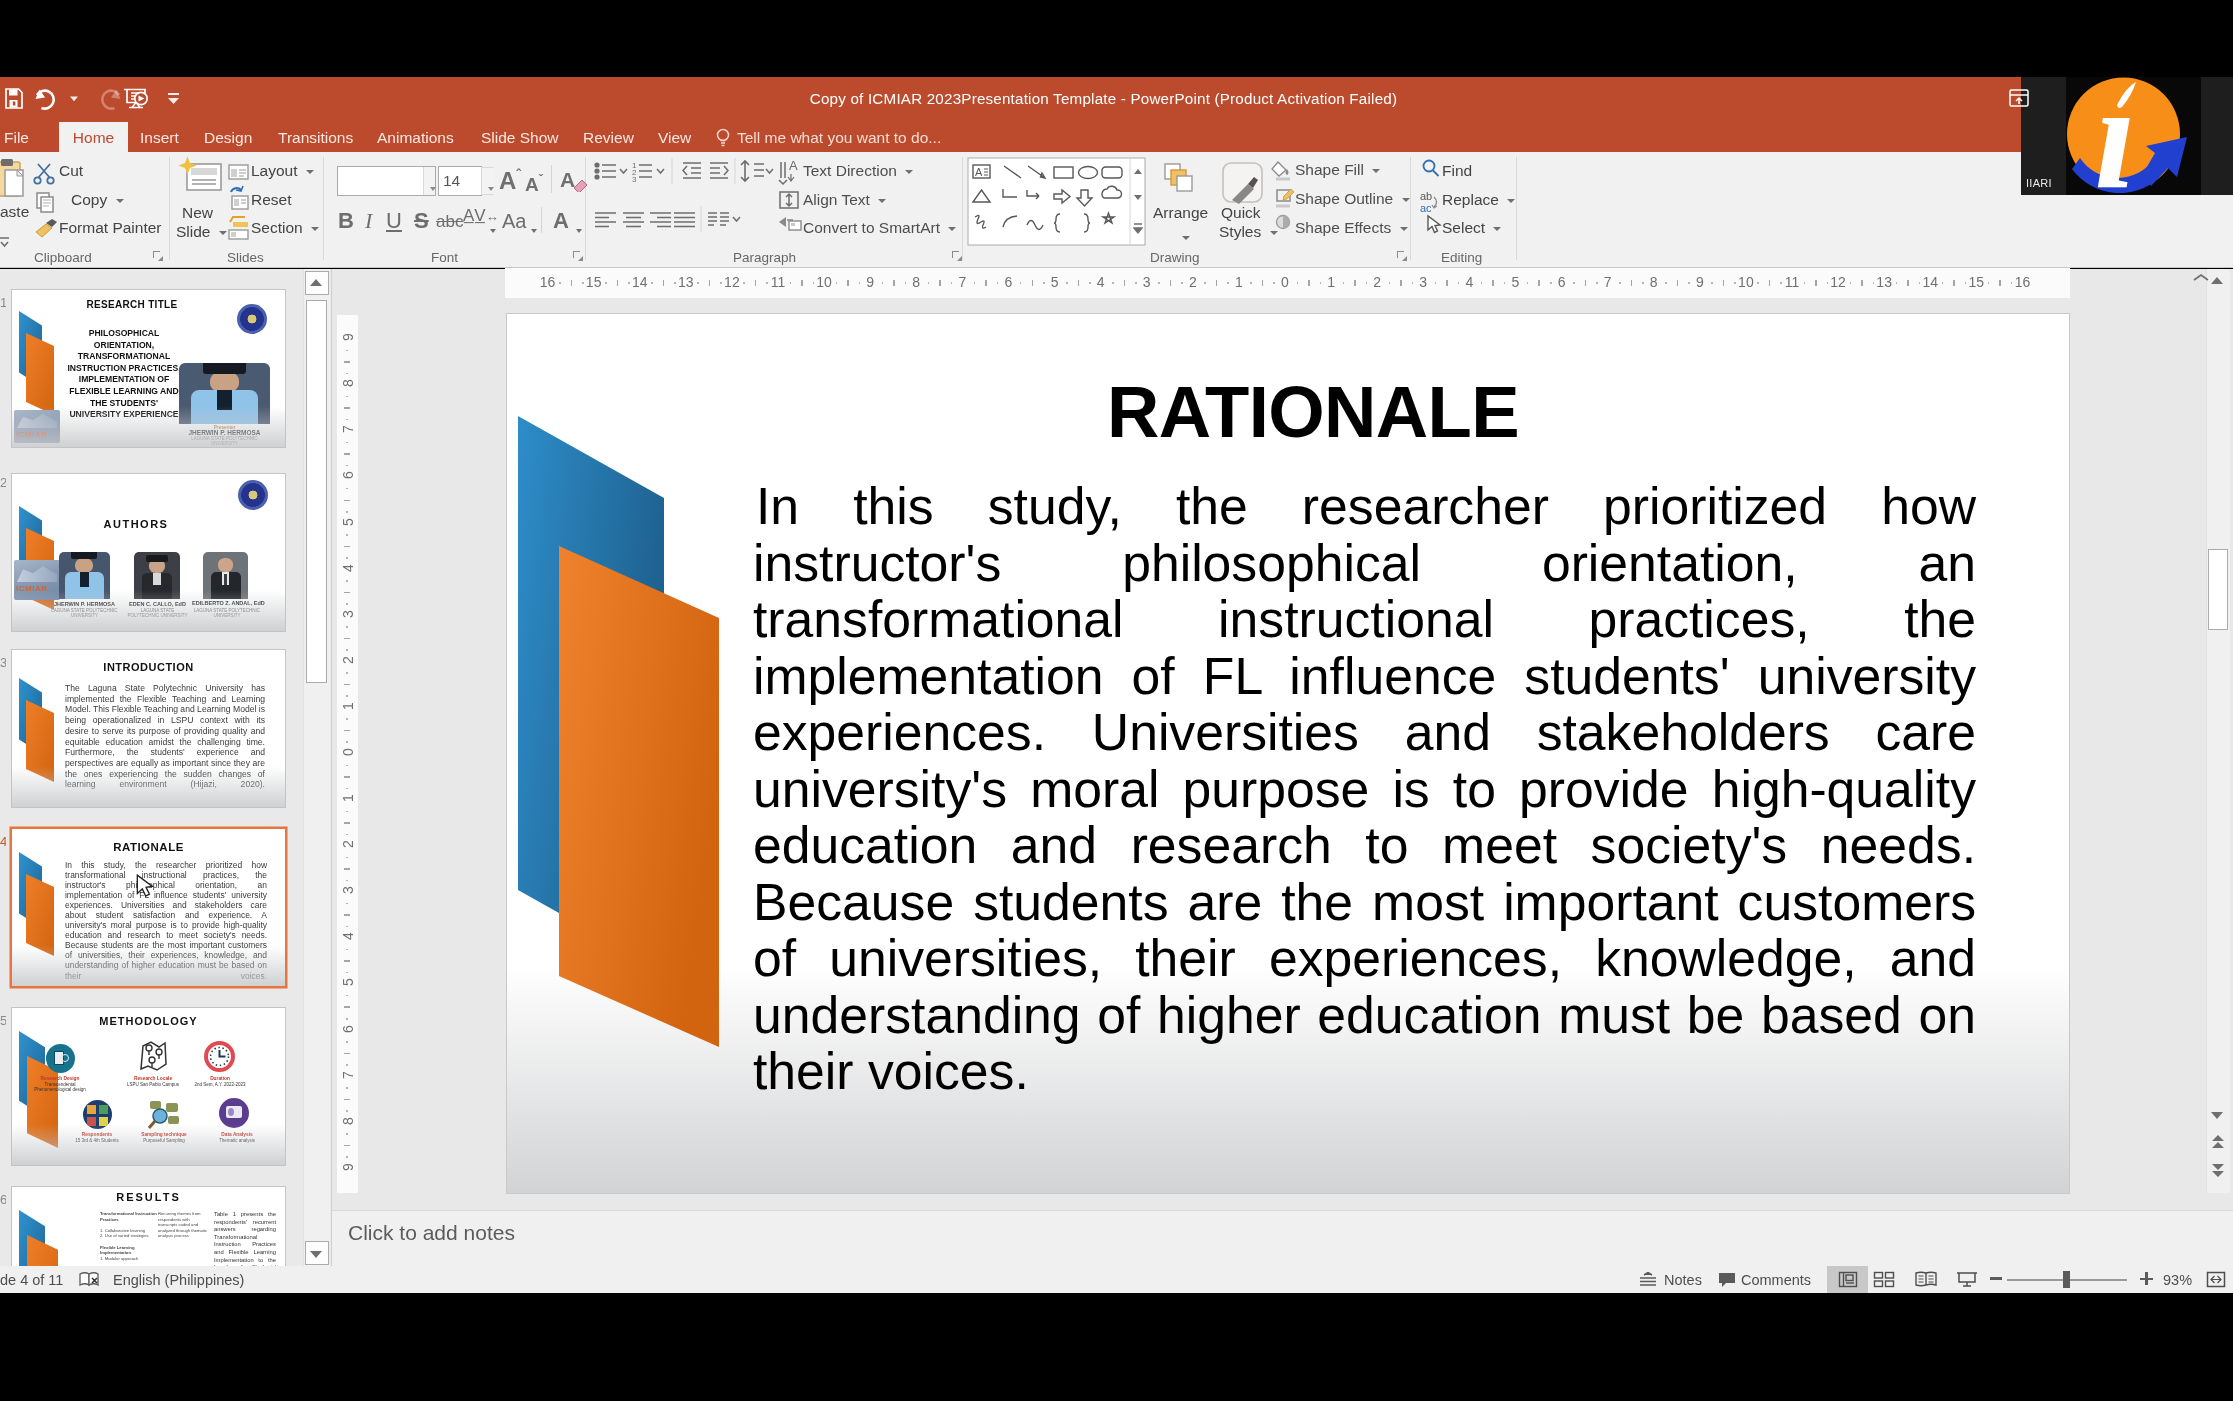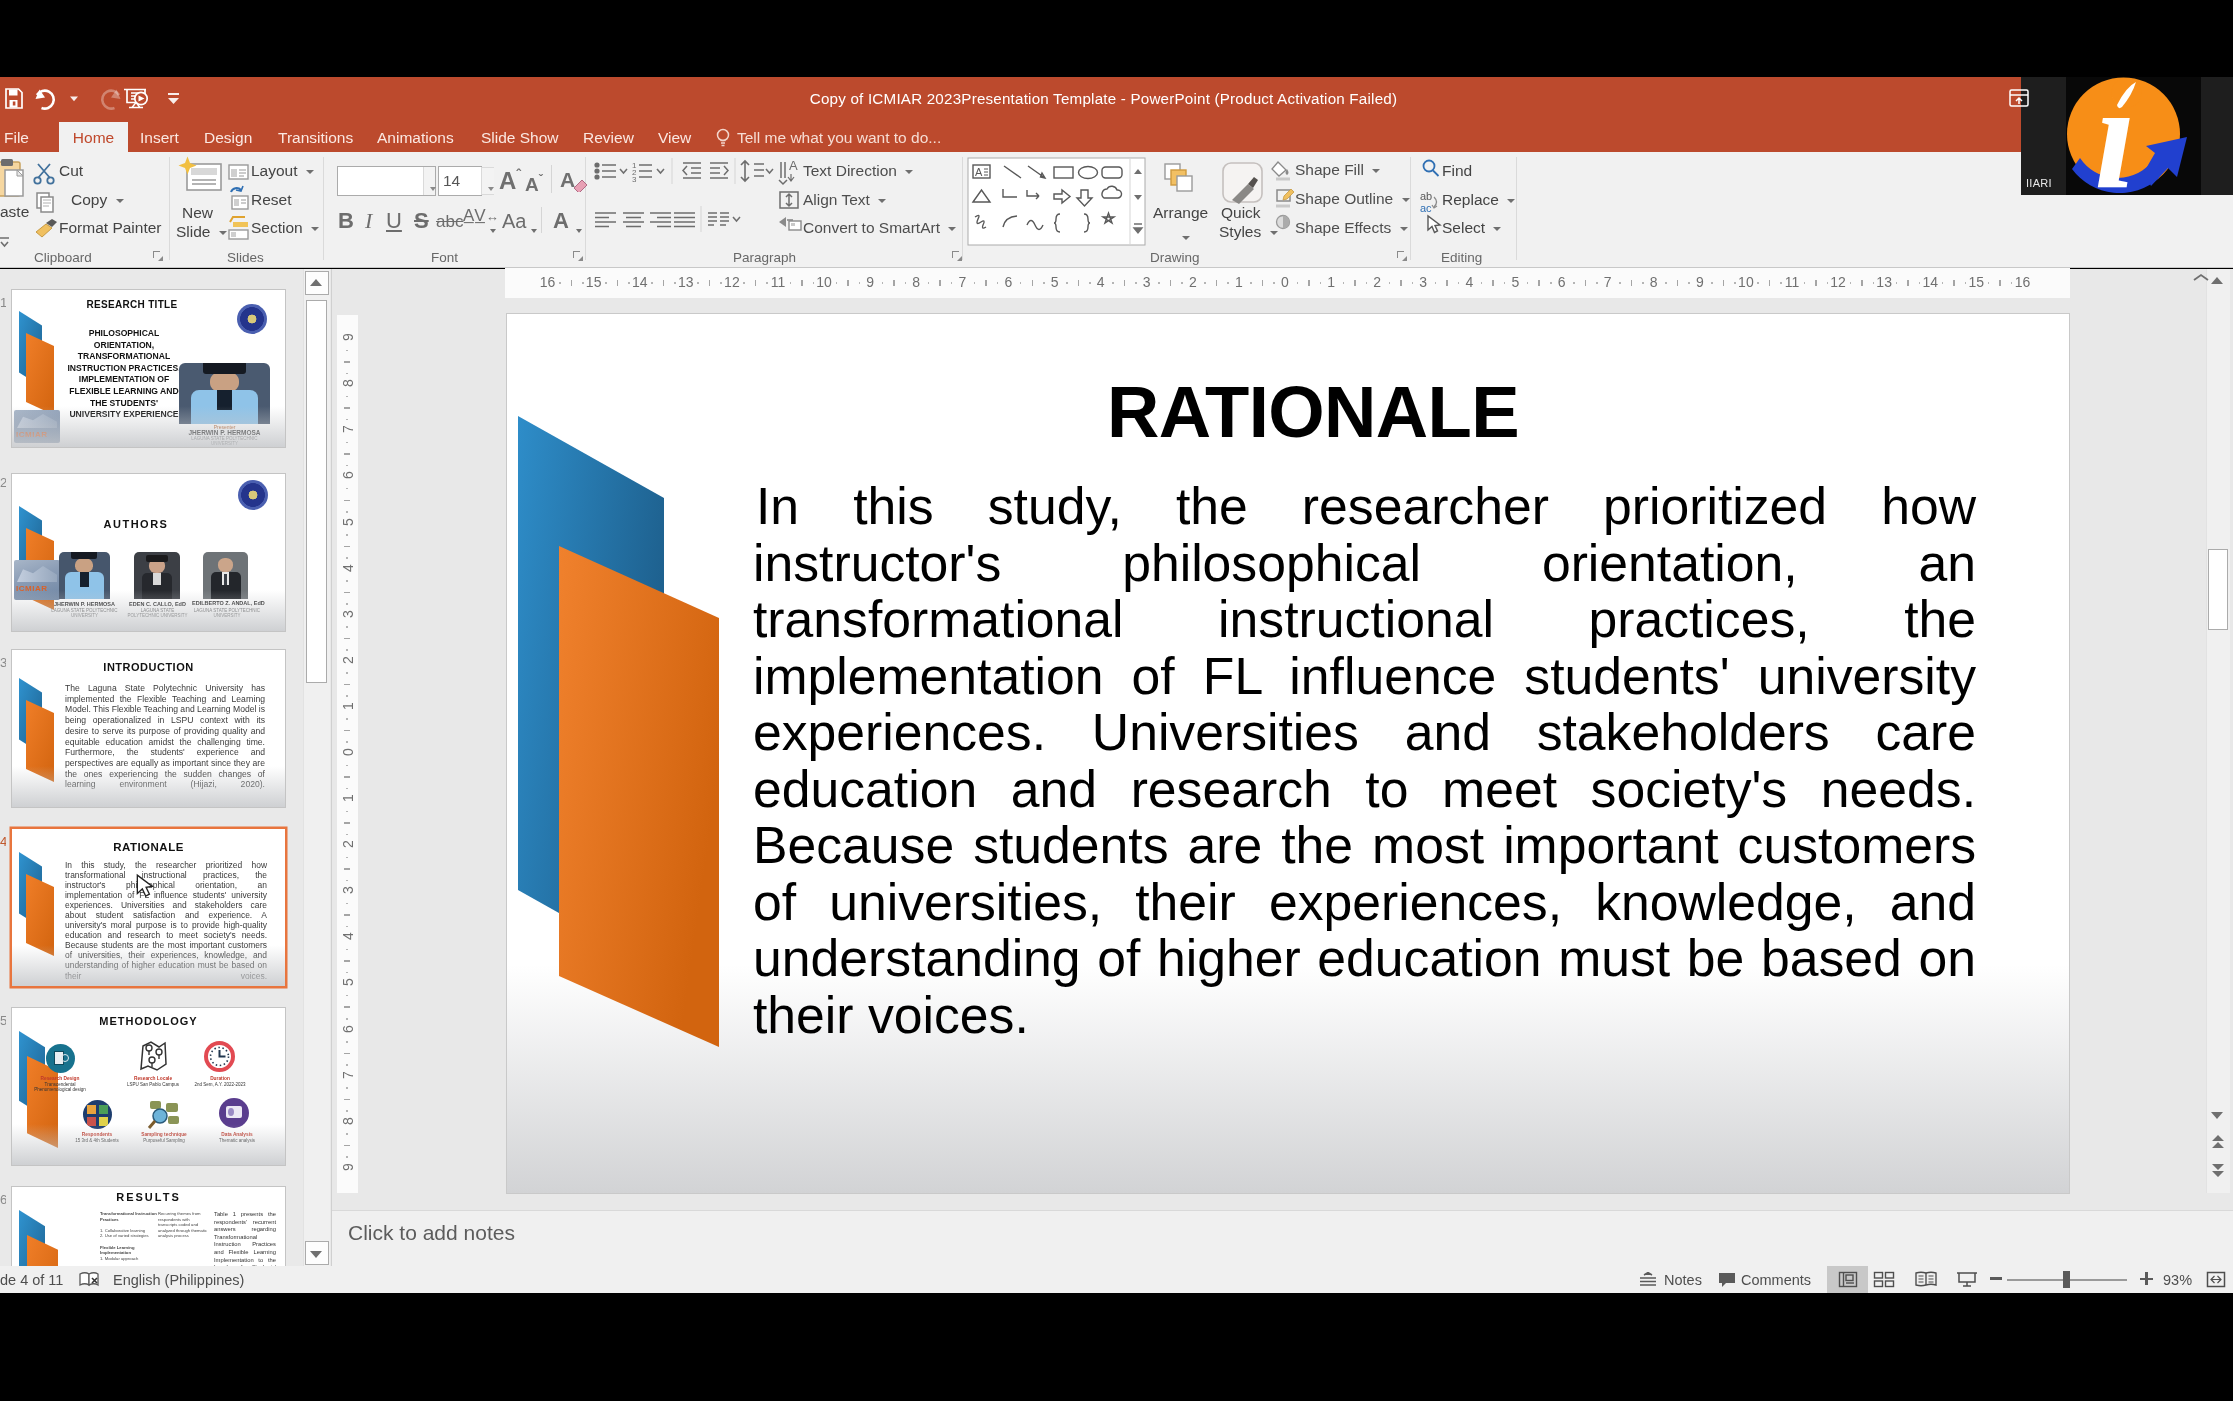--- a/index.html
+++ b/index.html
@@ -820,20 +820,21 @@
     </svg>
     <div id="slidetitle" style="position:absolute; left:156px; width:1300px; top:56px;
       text-align:center; font-weight:bold; font-size:72.5px; letter-spacing:-0.6px; color:#000;">RATIONALE</div>
     <div id="slidebody" style="position:absolute; left:246px; width:1223px; top:164px;
       font-size:51.7px; line-height:56.5px; color:#000;">
       <div class="justline"><span style="display:inline-block;width:3px;"></span>In this study, the researcher prioritized how</div>
       <div class="justline">instructor's philosophical orientation, an</div>
       <div class="justline">transformational instructional practices, the</div>
       <div class="justline">implementation of FL influence students' university</div>
       <div class="justline">experiences. Universities and stakeholders care</div>
+      <div class="justline">university's moral purpose is to provide high-quality</div>
       <div class="justline">education and research to meet society's needs.</div>
       <div class="justline">Because students are the most important customers</div>
       <div class="justline">of universities, their experiences, knowledge, and</div>
       <div class="justline">understanding of higher education must be based on</div>
       <div>their voices.</div>
     </div>
   </div>
 
   <div id="rightsb">
     <div class="abs" style="left:2206px; top:269px; width:24px; height:924px; background:#f0f0f0; border-left:1px solid #e2e2e2;"></div>

